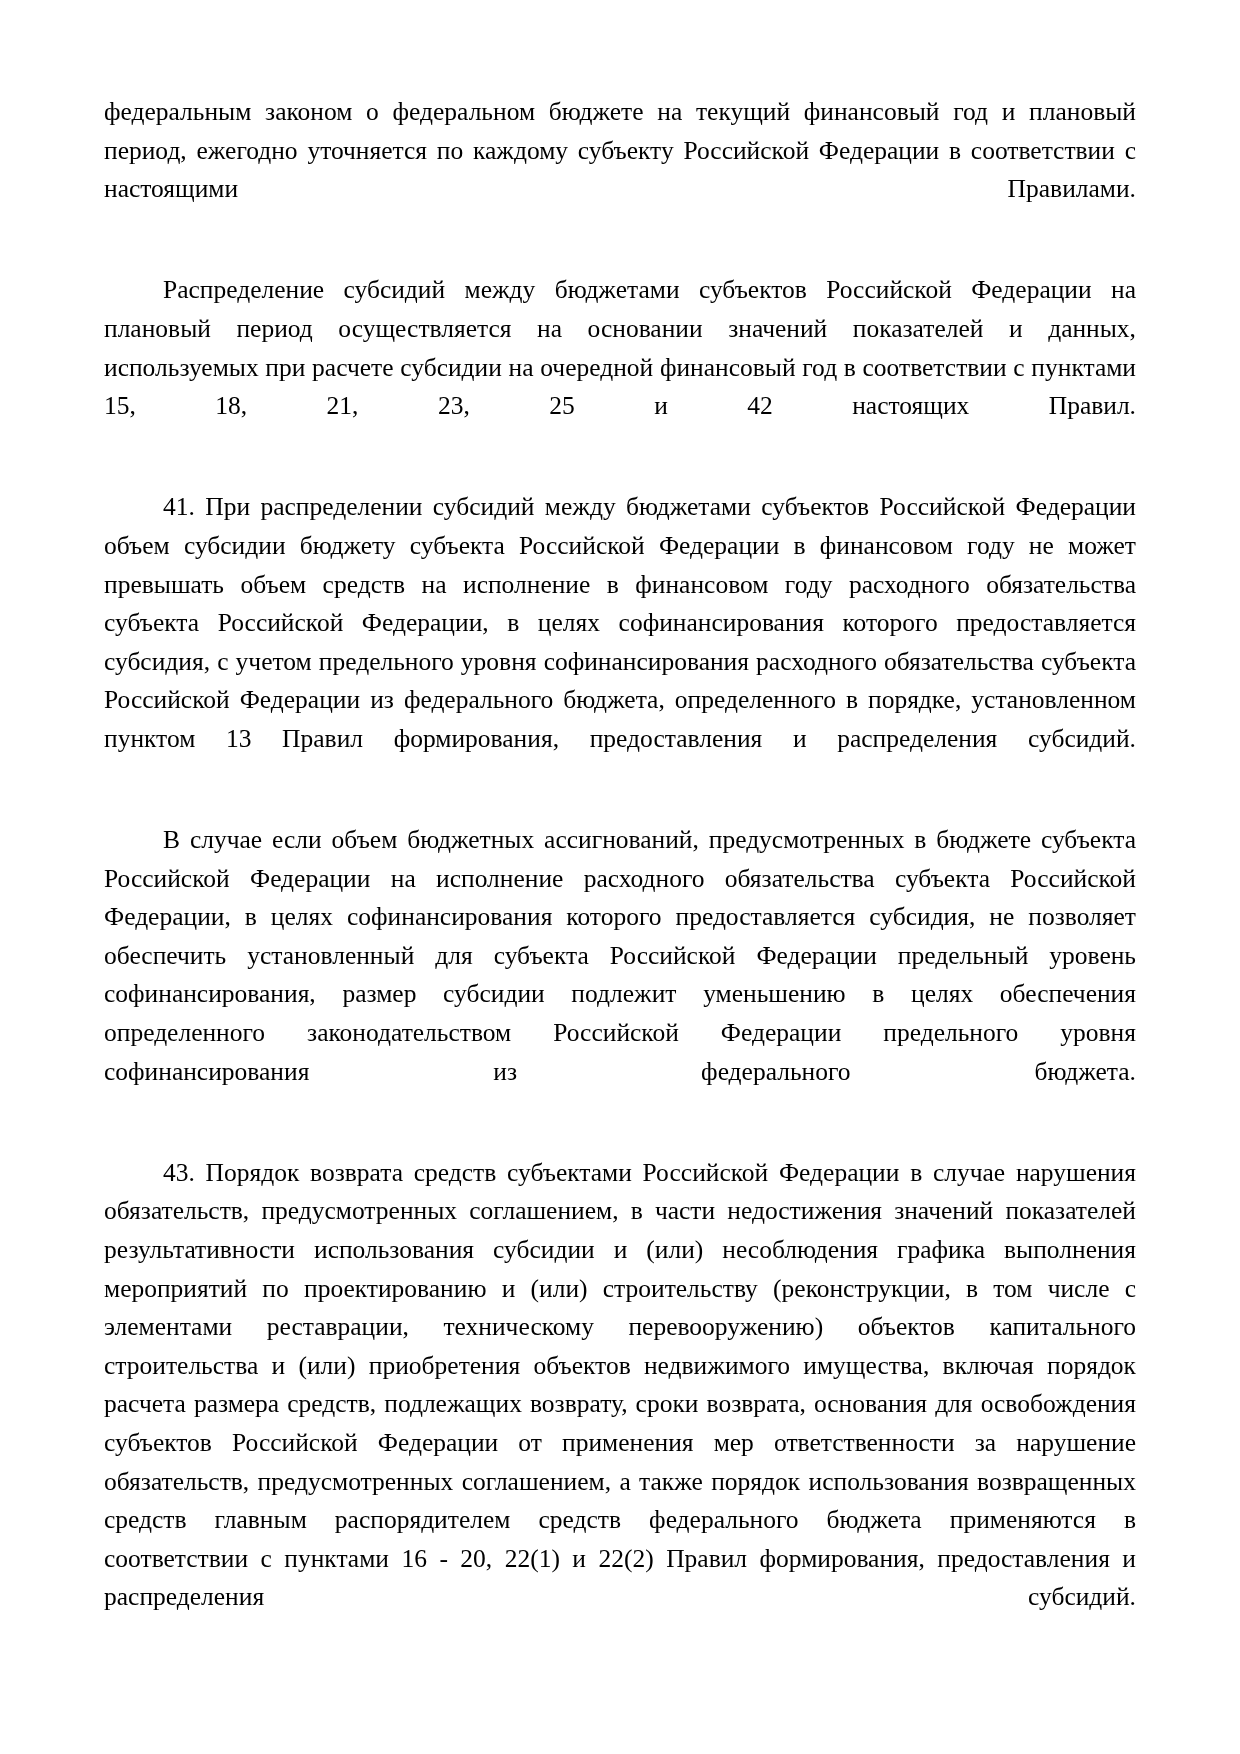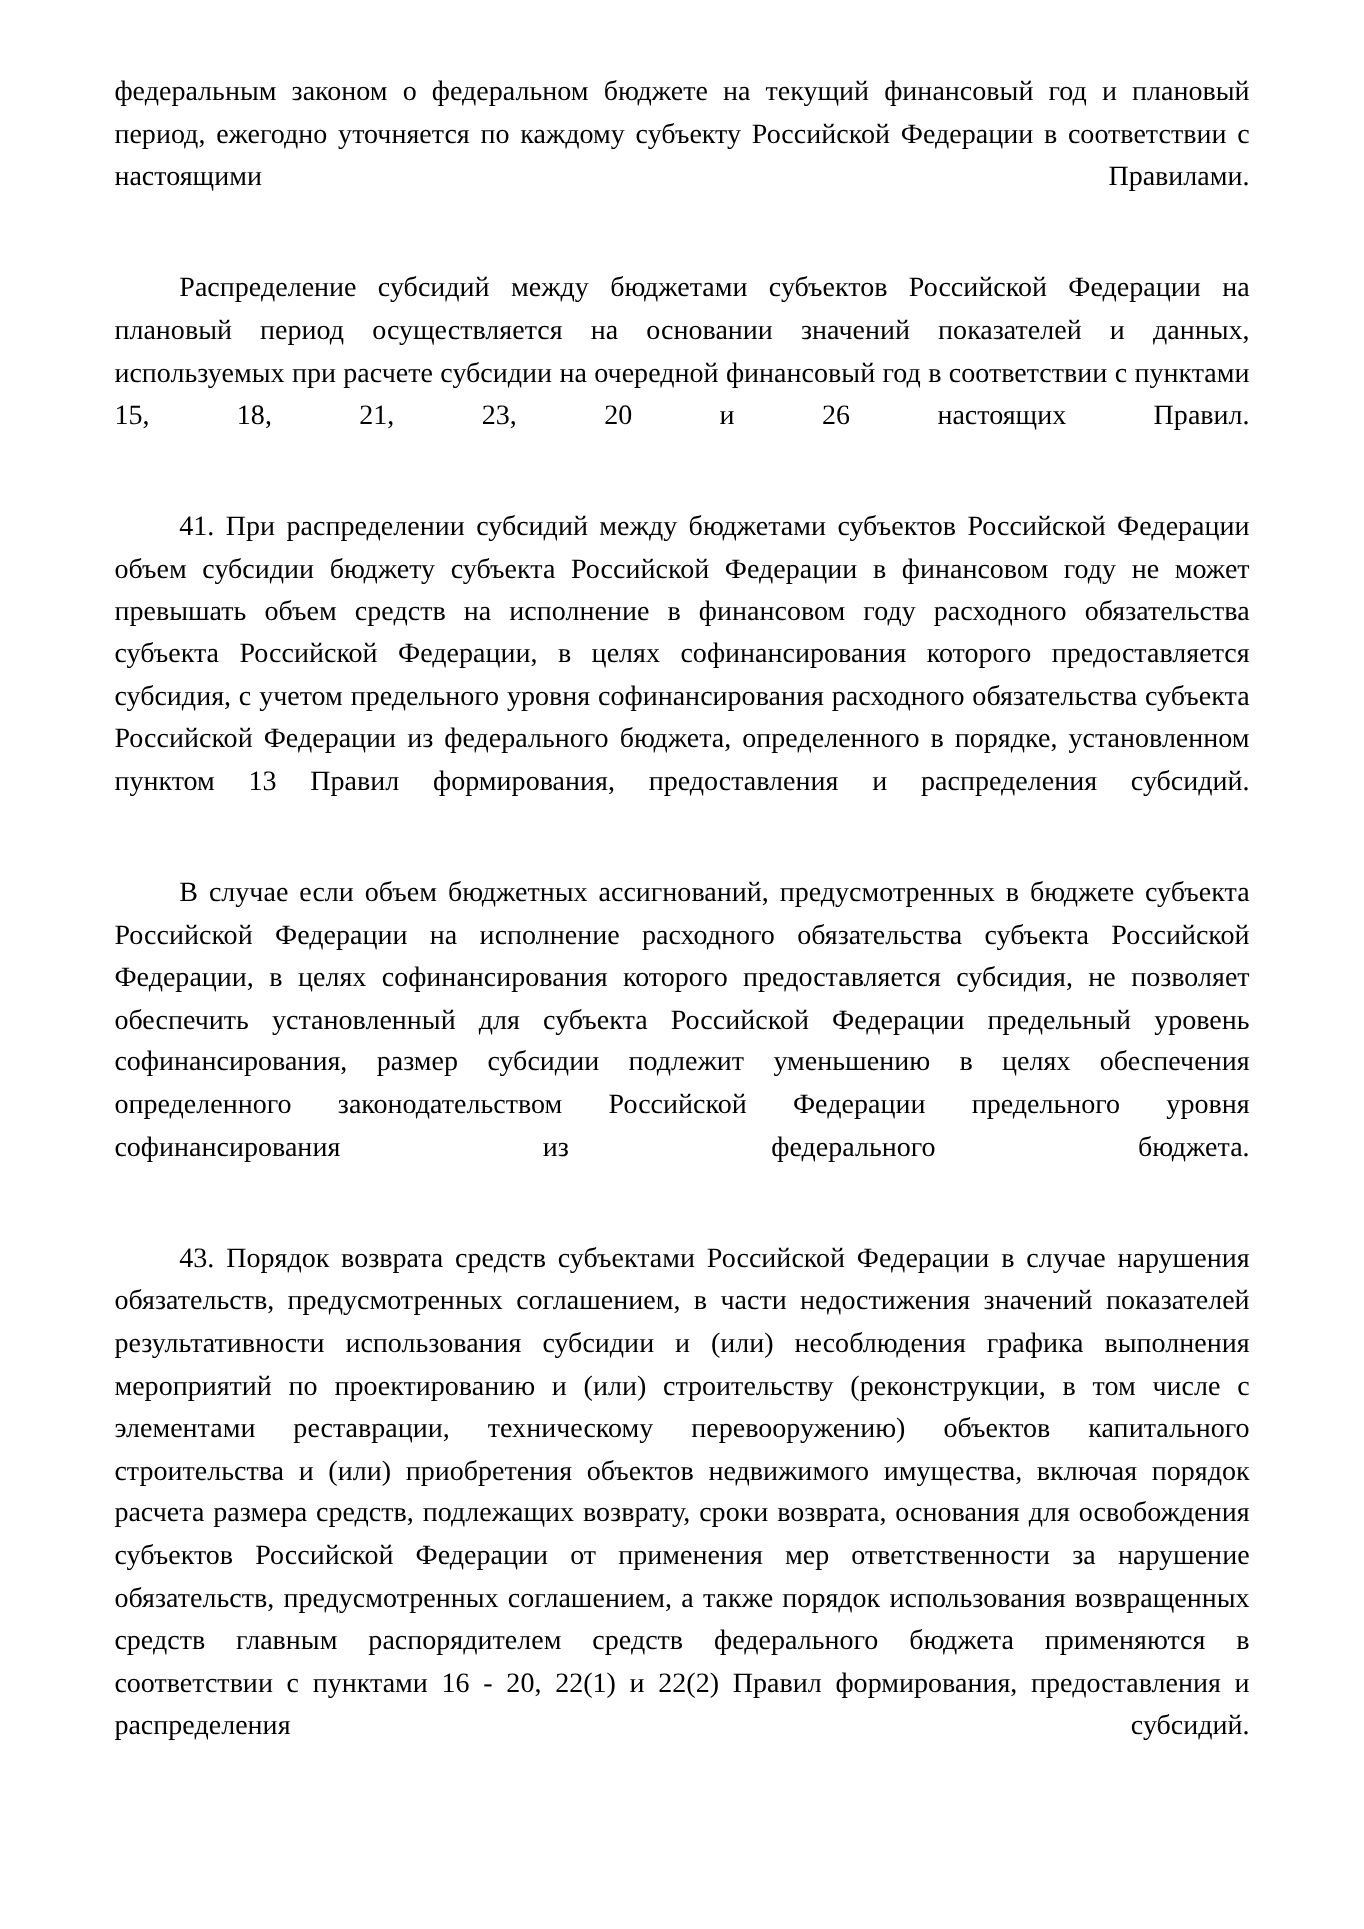--- a/index.html
+++ b/index.html
@@ -13,21 +13,21 @@
     height: 1754px;
     font-family: "Liberation Serif", "DejaVu Serif", serif;
     color: #000000;
     -webkit-font-smoothing: antialiased;
   }
   .page {
     position: relative;
     box-sizing: border-box;
     width: 1240px;
     height: 1754px;
-    padding: 64px 104px 0 104px;
+    padding: 93px 104px 0 104px;
     background: #fff;
   }
   .doc-body {
     width: 1032px;
   }
   p.para {
     margin: 0;
     font-size: 25.5px;
     line-height: 38.6px;
     text-align: justify;
@@ -50,21 +50,21 @@
   }
 </style>
 </head>
 <body>
 
 <div class="page">
   <div class="doc-body">
 
     <p class="para">федеральным законом о федеральном бюджете на текущий финансовый год и плановый период, ежегодно уточняется по каждому субъекту Российской Федерации в соответствии с настоящими Правилами.</p>
 
-    <p class="para indent">Распределение субсидий между бюджетами субъектов Российской Федерации на плановый период осуществляется на основании значений показателей и данных, используемых при расчете субсидии на очередной финансовый год в соответствии с пунктами 15, 18, 21, 23, 20 и 26 настоящих Правил.</p>
+    <p class="para indent">Распределение субсидий между бюджетами субъектов Российской Федерации на плановый период осуществляется на основании значений показателей и данных, используемых при расчете субсидии на очередной финансовый год в соответствии с пунктами 15, 18, 21, 23, 25 и 42 настоящих Правил.</p>
 
     <p class="para indent">41. При распределении субсидий между бюджетами субъектов Российской Федерации объем субсидии бюджету субъекта Российской Федерации в финансовом году не может превышать объем средств на исполнение в финансовом году расходного обязательства субъекта Российской Федерации, в целях софинансирования которого предоставляется субсидия, с учетом предельного уровня софинансирования расходного обязательства субъекта Российской Федерации из федерального бюджета, определенного в порядке, установленном пунктом 13 Правил формирования, предоставления и распределения субсидий.</p>
 
     <p class="para indent">В случае если объем бюджетных ассигнований, предусмотренных в бюджете субъекта Российской Федерации на исполнение расходного обязательства субъекта Российской Федерации, в целях софинансирования которого предоставляется субсидия, не позволяет обеспечить установленный для субъекта Российской Федерации предельный уровень софинансирования, размер субсидии подлежит уменьшению в целях обеспечения определенного законодательством Российской Федерации предельного уровня софинансирования из федерального бюджета.</p>
 
 
     <p class="para indent">43. Порядок возврата средств субъектами Российской Федерации в случае нарушения обязательств, предусмотренных соглашением, в части недостижения значений показателей результативности использования субсидии и (или) несоблюдения графика выполнения мероприятий по проектированию и (или) строительству (реконструкции, в том числе с элементами реставрации, техническому перевооружению) объектов капитального строительства и (или) приобретения объектов недвижимого имущества, включая порядок расчета размера средств, подлежащих возврату, сроки возврата, основания для освобождения субъектов Российской Федерации от применения мер ответственности за нарушение обязательств, предусмотренных соглашением, а также порядок использования возвращенных средств главным распорядителем средств федерального бюджета применяются в соответствии с пунктами 16 - 20, 22(1) и 22(2) Правил формирования, предоставления и распределения субсидий.</p>
 
   </div>
 </div>

